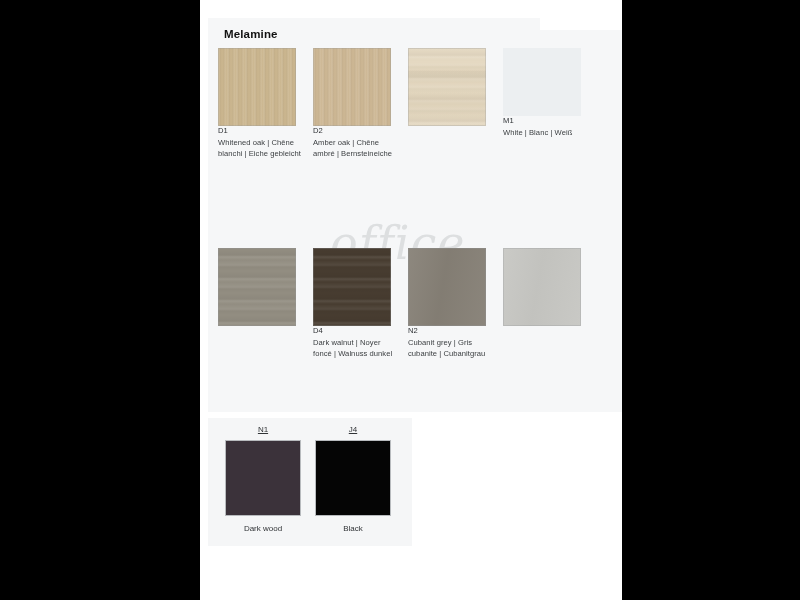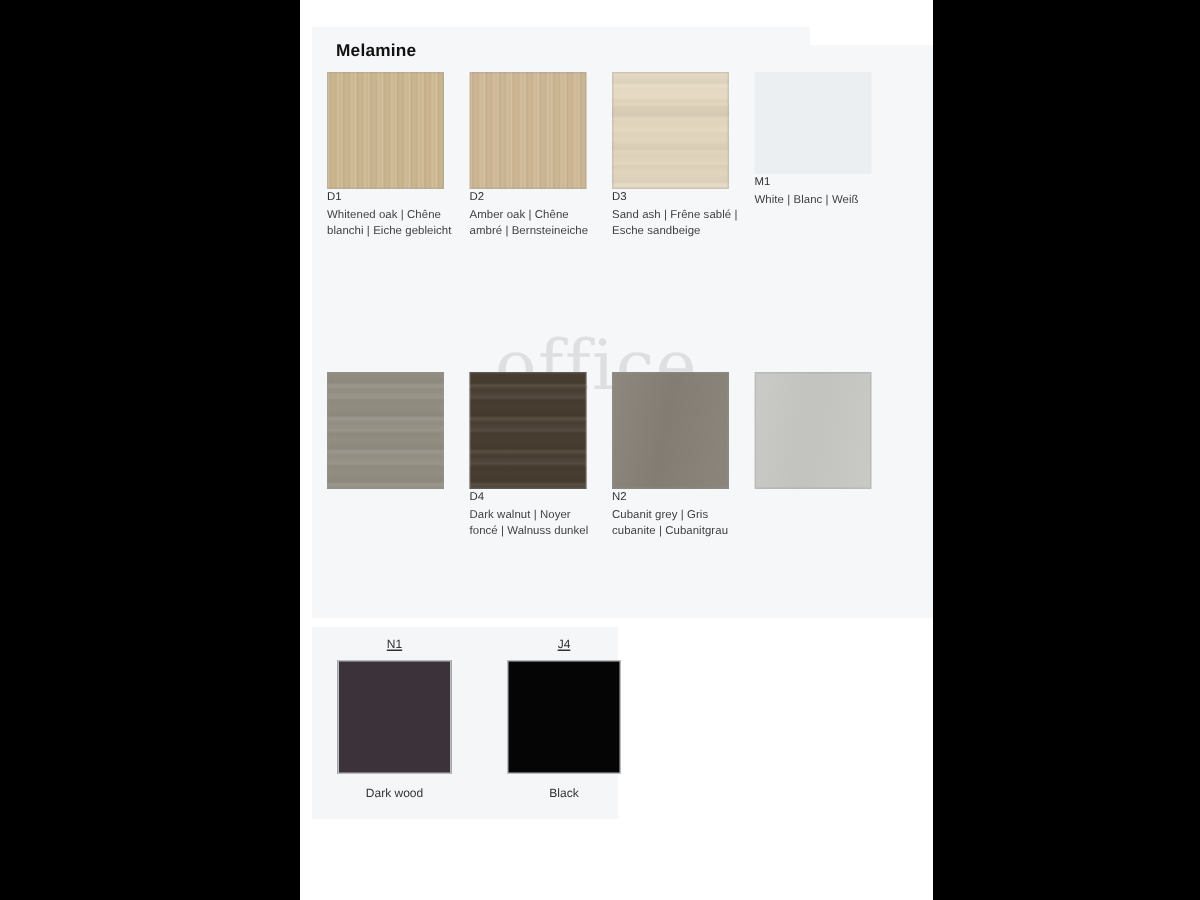--- a/index.html
+++ b/index.html
@@ -71,20 +71,21 @@
   }
 
   
   #watermark {
     position: absolute;
     left: 130px;
     top: 216px;
     width: 240px;
     height: 52px;
     font-family: "DejaVu Serif", serif;
+    font-style: italic;
     font-size: 46px;
     color: #c9ccce;
     opacity: 0.55;
     letter-spacing: 1px;
     pointer-events: none;
     user-select: none;
   }
 
   
   #section-title {
@@ -143,21 +144,21 @@
   .swatch-names { display: block; }
 
   
   .solid-cell {
     position: absolute;
     top: 424px;
     width: 90px;
     text-align: center;
   }
   #solid-0 { left: 18px; }
-  #solid-1 { left: 131px; text-align: center; }
+  #solid-1 { left: 108px; text-align: center; }
 
   .solid-code {
     font-size: 8px;
     color: #303336;
     display: block;
     height: 12px;
     line-height: 12px;
     text-decoration: underline;
   }
   .solid-chip {
@@ -266,24 +267,20 @@
           <span class="swatch-names">Amber oak | Chêne ambré | Bernsteineiche</span>
         </span>
       </div>
 
       <div class="swatch-cell col-2">
         <span class="swatch-chip" style="background:#e2d5bc;">
           <span class="grain-band"></span>
           <span class="grain-horiz"></span>
           <span class="chip-edge"></span>
         </span>
-        <span class="swatch-meta">
-          <span class="swatch-code">D3</span>
-          <span class="swatch-names">Sand ash | Frêne sablé | Esche sandbeige</span>
-        </span>
       </div>
 
       <div class="swatch-cell col-3">
         <span class="swatch-chip short" style="background:#eceff1;"></span>
         <span class="swatch-meta offset">
           <span class="swatch-code">M1</span>
           <span class="swatch-names">White | Blanc | Weiß</span>
         </span>
       </div>
 

